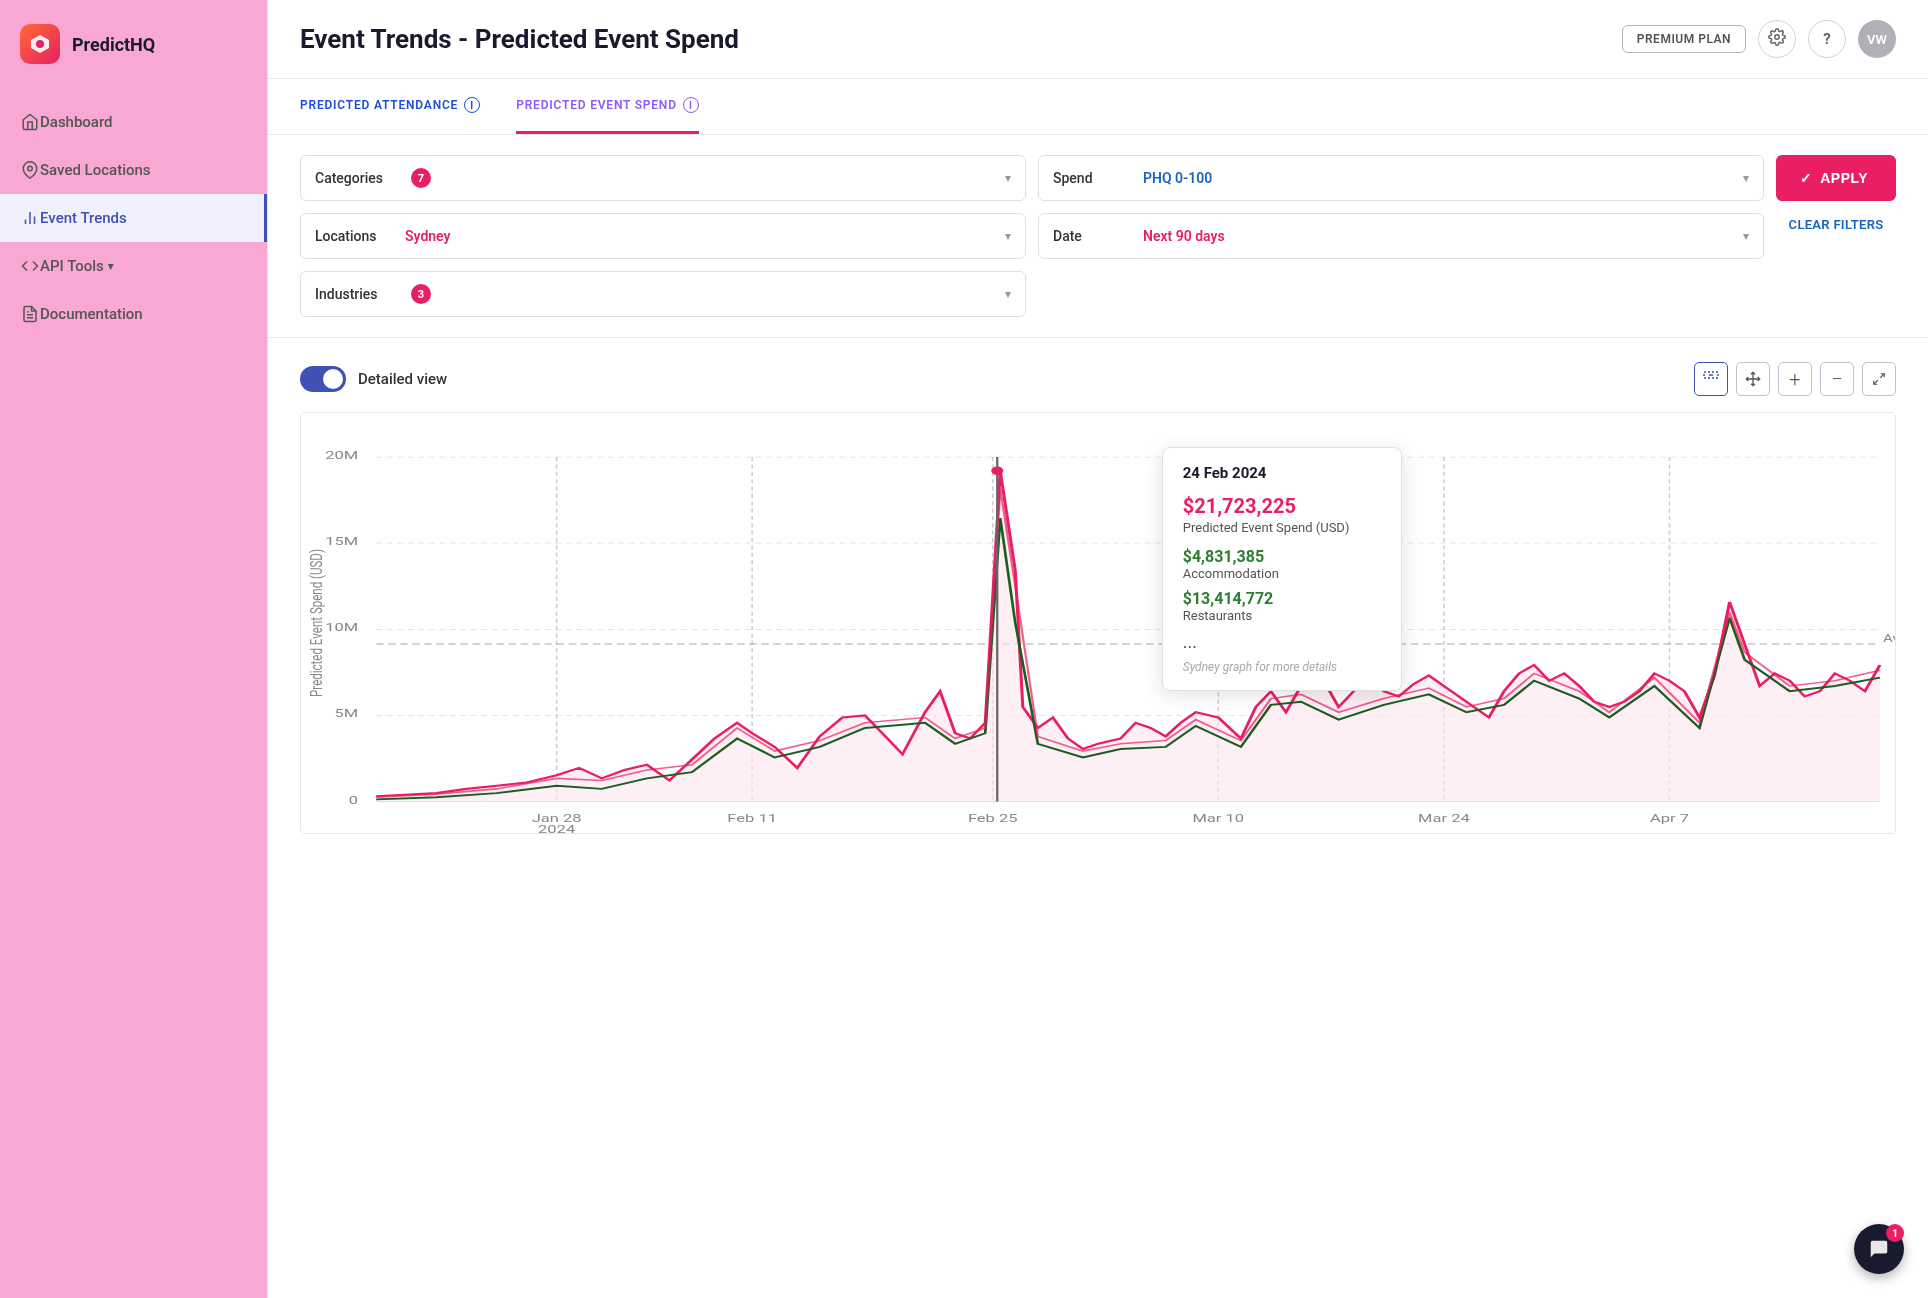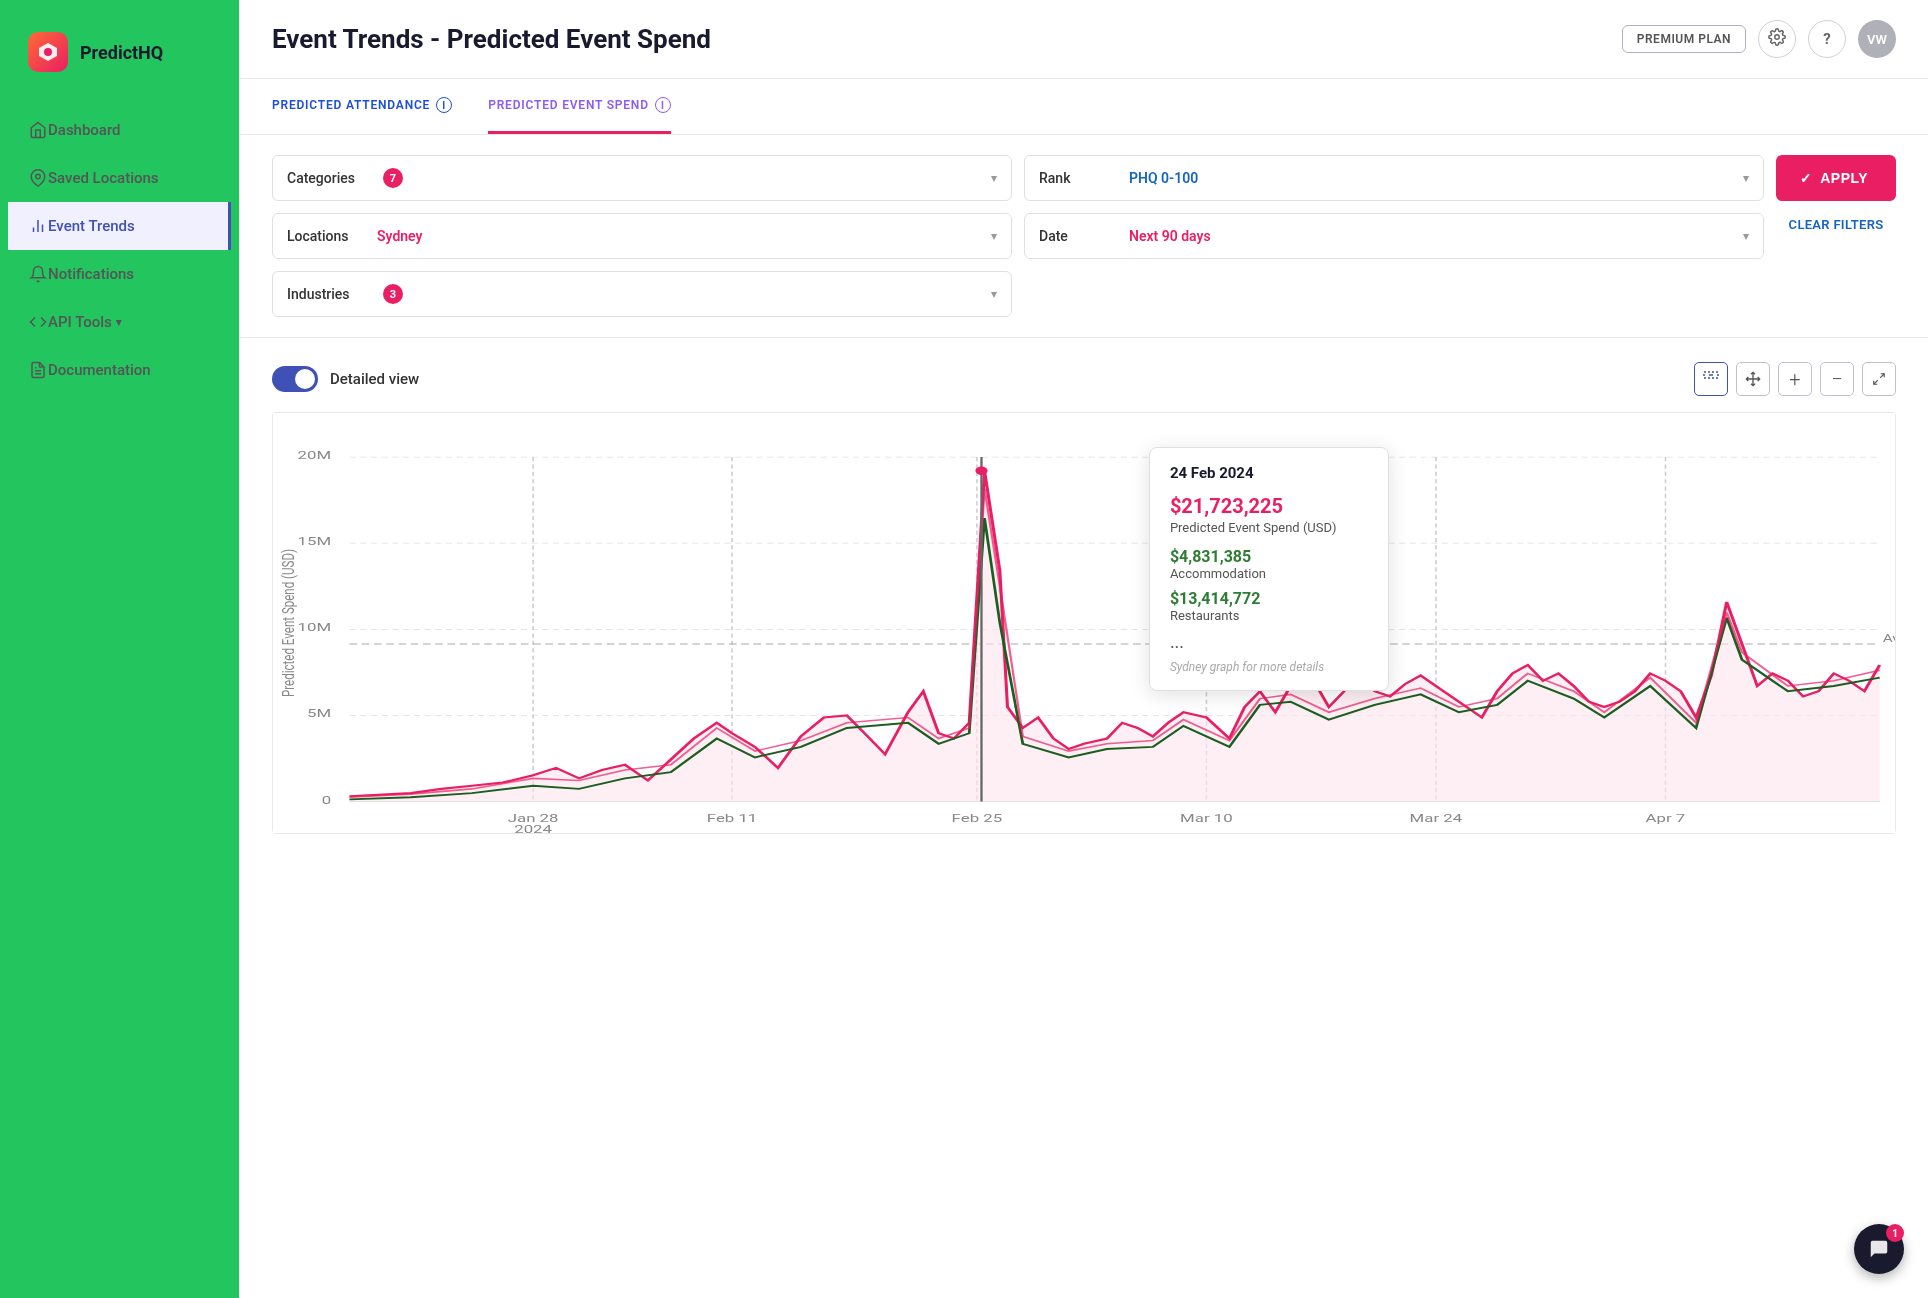--- a/index.html
+++ b/index.html
@@ -1,25 +1,25 @@
 <!DOCTYPE html>
 <html><head>
   <meta charset="utf-8">
   <style>
     * { box-sizing: border-box; margin: 0; padding: 0; }
     body { font-family: -apple-system, BlinkMacSystemFont, 'Segoe UI', Roboto, sans-serif; background: #f8f9fa; display: flex; height: 100vh; overflow: hidden; }
 
     
     .sidebar {
-      width: 240px;
-      background: #22c55e;
+      width: 268px;
+      background: #f9a8d4;
       border-right: 1px solid #e8e8e8;
       display: flex;
       flex-direction: column;
-      padding: 8px;
+      padding: 0;
       flex-shrink: 0;
     }
     .sidebar-logo {
       display: flex;
       align-items: center;
       padding: 24px 20px;
       gap: 12px;
     }
     .logo-icon {
       width: 40px;
@@ -478,29 +478,20 @@
           <line x1="18" y1="20" x2="18" y2="10"></line>
           <line x1="12" y1="20" x2="12" y2="4"></line>
           <line x1="6" y1="20" x2="6" y2="14"></line>
         </svg>
       </span>
       <span>Event Trends</span>
     </a>
     <a class="nav-item">
       <span class="nav-icon">
         <svg width="18" height="18" viewBox="0 0 24 24" fill="none" stroke="currentColor" stroke-width="2">
-          <path d="M18 8A6 6 0 0 0 6 8c0 7-3 9-3 9h18s-3-2-3-9"></path>
-          <path d="M13.73 21a2 2 0 0 1-3.46 0"></path>
-        </svg>
-      </span>
-      <span>Notifications</span>
-    </a>
-    <a class="nav-item">
-      <span class="nav-icon">
-        <svg width="18" height="18" viewBox="0 0 24 24" fill="none" stroke="currentColor" stroke-width="2">
           <polyline points="16 18 22 12 16 6"></polyline>
           <polyline points="8 6 2 12 8 18"></polyline>
         </svg>
       </span>
       <span>API Tools</span>
       <span style="margin-left:4px; color:#555; font-size:12px;">▾</span>
     </a>
     <a class="nav-item">
       <span class="nav-icon">
         <svg width="18" height="18" viewBox="0 0 24 24" fill="none" stroke="currentColor" stroke-width="2">
@@ -564,21 +555,21 @@
             <span class="filter-chevron">▾</span>
           </div>
           <div class="filter-row">
             <span class="filter-label">Industries</span>
             <span class="filter-badge">3</span>
             <span class="filter-chevron">▾</span>
           </div>
         </div>
         <div class="filter-col">
           <div class="filter-row">
-            <span class="filter-label">Rank</span>
+            <span class="filter-label">Spend</span>
             <span class="filter-value blue">PHQ 0-100</span>
             <span class="filter-chevron">▾</span>
           </div>
           <div class="filter-row">
             <span class="filter-label">Date</span>
             <span class="filter-value">Next 90 days</span>
             <span class="filter-chevron">▾</span>
           </div>
         </div>
         <div class="actions-col">

